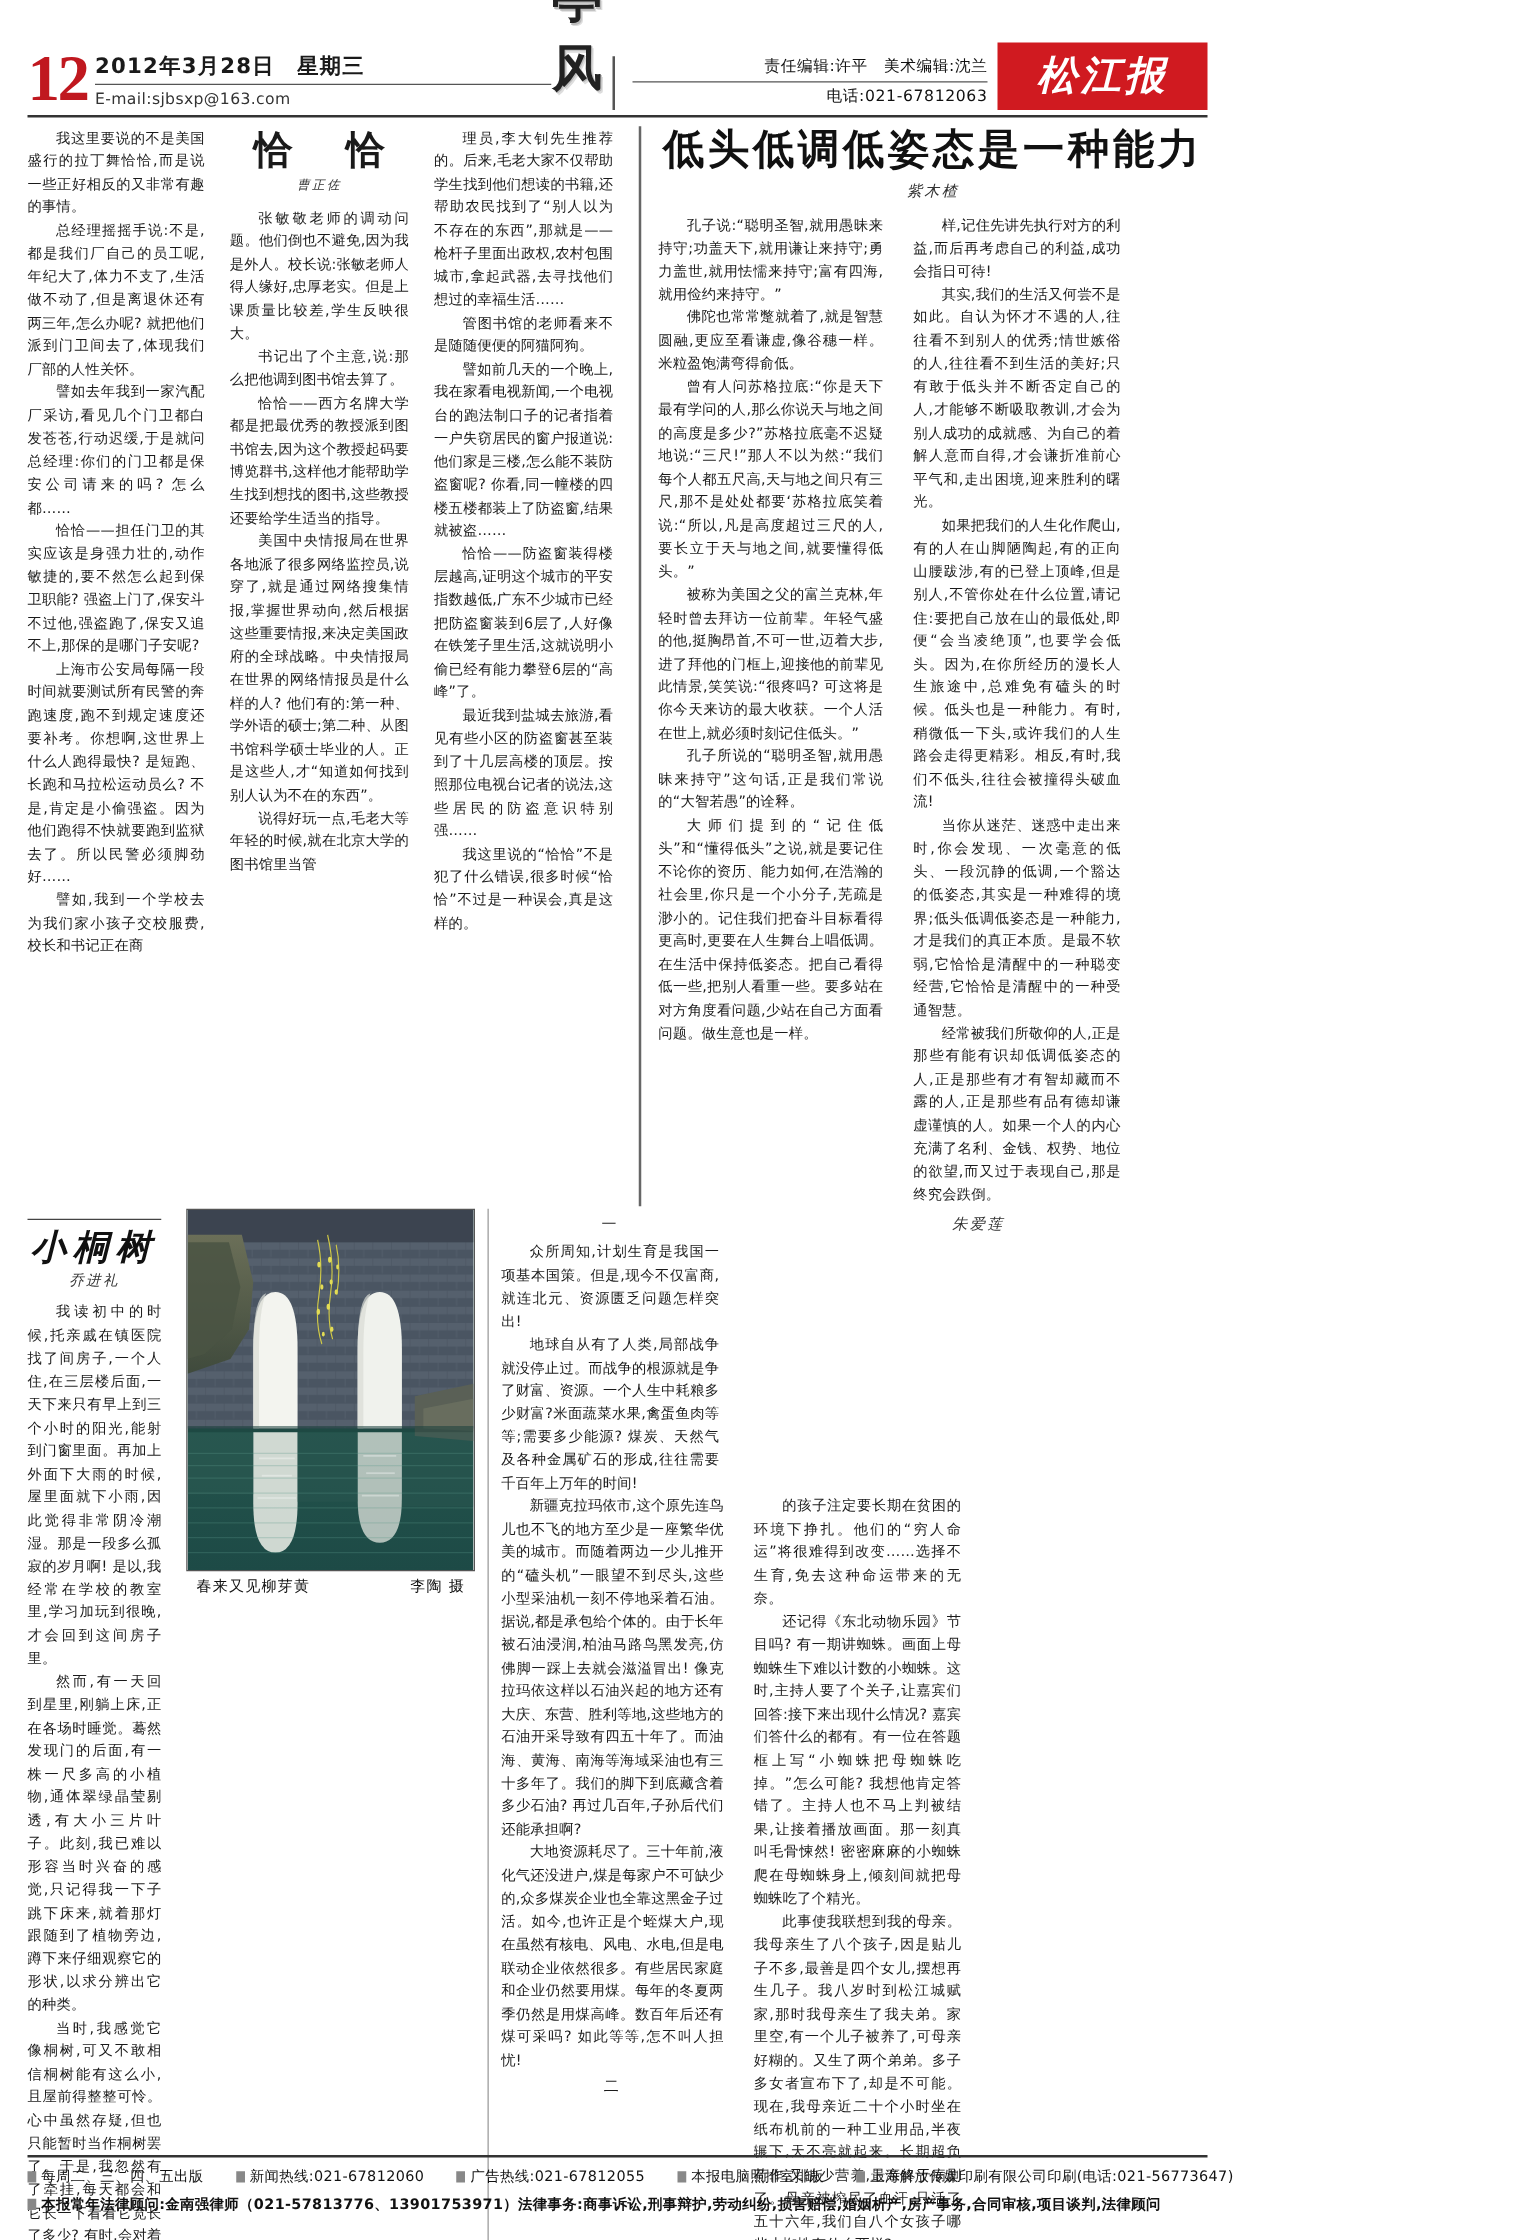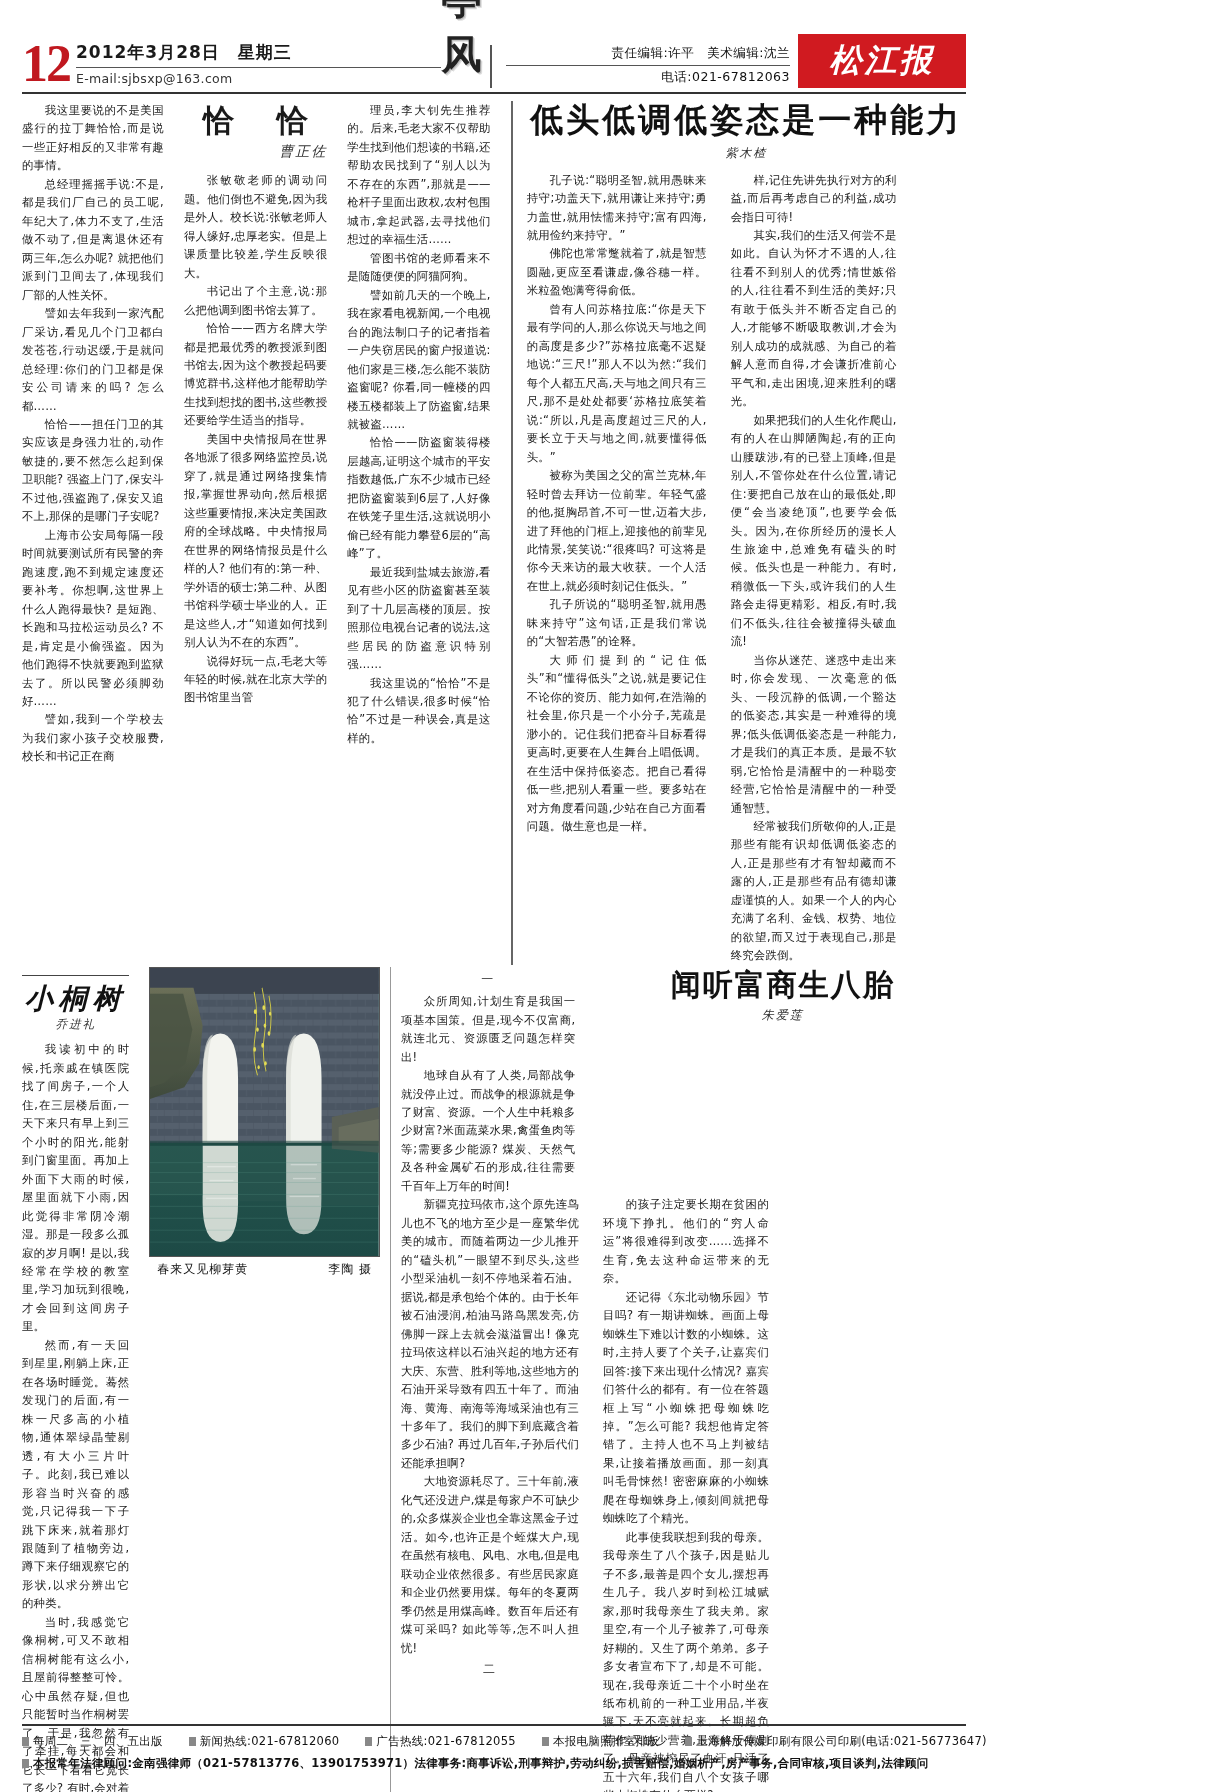--- a/index.html
+++ b/index.html
@@ -145,23 +145,23 @@
   .hl-cc {
     text-align: center;
     font-family: "DejaVu Sans", "Liberation Sans", sans-serif;
     font-size: 31px;
     font-weight: bold;
     letter-spacing: 16px;
     padding: 2px 0 0 16px;
     line-height: 1.15;
   }
   .byline-script {
-    text-align: right;
-    font-family: Liberation Mono, monospace;
-    font-size: 14px;
+    text-align: center;
+    font-family: Liberation Sans, sans-serif;
+    font-size: 10px;
     font-style: italic;
     color: #333;
     margin: 2px 0 8px 0;
     letter-spacing: 2px;
   }
 
   .feature {
     margin-left: 10px;
     padding-left: 14px;
     border-left: 2px solid #666;
@@ -484,21 +484,20 @@
     </div>
 
     <div class="col" style="width:576px;padding-left:10px;border-left:1px solid #999">
       <div style="display:flex">
         <div style="width:190px;padding-right:12px;box-sizing:border-box" class="body-col">
           <div class="num-head">一</div>
           <p>众所周知,计划生育是我国一项基本国策。但是,现今不仅富商,就连北元、资源匮乏问题怎样突出!</p>
           <p>地球自从有了人类,局部战争就没停止过。而战争的根源就是争了财富、资源。一个人生中耗粮多少财富?米面蔬菜水果,禽蛋鱼肉等等;需要多少能源? 煤炭、天然气及各种金属矿石的形成,往往需要千百年上万年的时间!</p>
         </div>
         <div style="width:386px;padding-left:12px;box-sizing:border-box">
-          <div class="hl-right">闻听富商生八胎</div>
           <div class="feature-by">朱爱莲</div>
         </div>
       </div>
       <div style="display:flex;margin-top:0">
         <div style="width:190px;padding-right:12px;box-sizing:border-box" class="body-col">
           <p>新疆克拉玛依市,这个原先连鸟儿也不飞的地方至少是一座繁华优美的城市。而随着两边一少儿推开的“磕头机”一眼望不到尽头,这些小型采油机一刻不停地采着石油。据说,都是承包给个体的。由于长年被石油浸润,柏油马路鸟黑发亮,仿佛脚一踩上去就会滋溢冒出! 像克拉玛依这样以石油兴起的地方还有大庆、东营、胜利等地,这些地方的石油开采导致有四五十年了。而油海、黄海、南海等海域采油也有三十多年了。我们的脚下到底藏含着多少石油? 再过几百年,子孙后代们还能承担啊?</p>
           <p>大地资源耗尽了。三十年前,液化气还没进户,煤是每家户不可缺少的,众多煤炭企业也全靠这黑金子过活。如今,也许正是个蛭煤大户,现在虽然有核电、风电、水电,但是电联动企业依然很多。有些居民家庭和企业仍然要用煤。每年的冬夏两季仍然是用煤高峰。数百年后还有煤可采吗? 如此等等,怎不叫人担忧!</p>
           <div class="num-head">二</div>
 
         </div>

